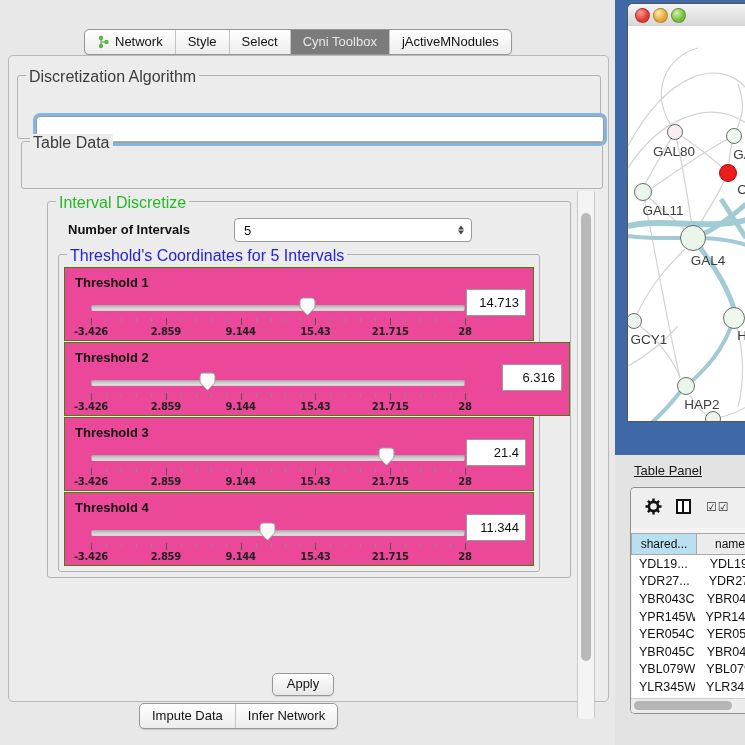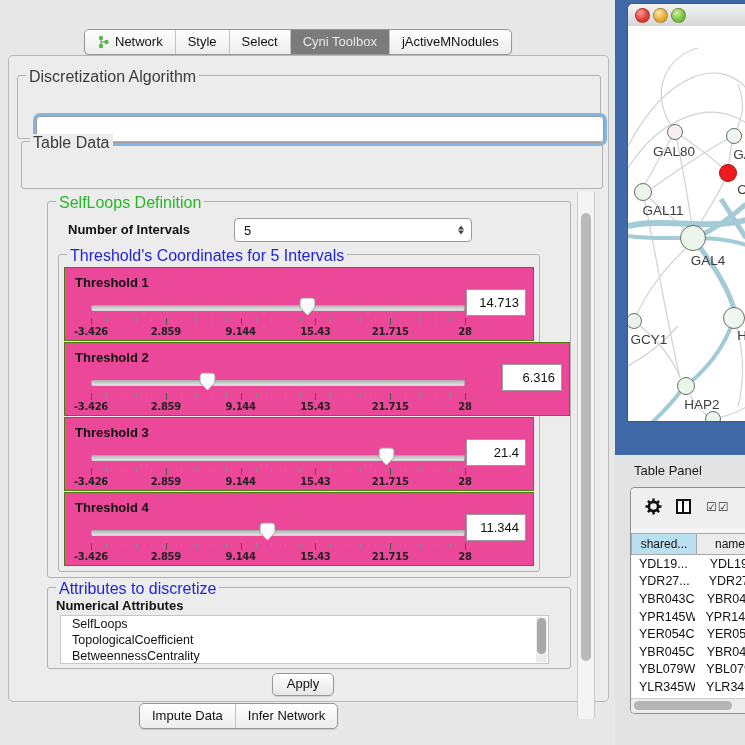--- a/index.html
+++ b/index.html
@@ -103,21 +103,21 @@
                 background:linear-gradient(#f4f4f4,#d6d6d6);border-bottom:1px solid #9f9f9f;}
   .light{position:absolute;top:4px;width:13px;height:13px;border-radius:50%;border:1px solid rgba(0,0,0,.25);}
   #light-red{left:7px;background:radial-gradient(circle at 35% 30%,#ff9a93,#dc3c34 60%);}
   #light-yellow{left:25px;background:radial-gradient(circle at 35% 30%,#ffe9a8,#e5a733 60%);}
   #light-green{left:43px;background:radial-gradient(circle at 35% 30%,#d2f3a1,#77bd3e 60%);}
   #net-canvas{position:absolute;left:0;top:22px;width:118px;height:395px;background:#ffffff;overflow:hidden;}
   .net-node{position:absolute;border-radius:50%;background:#e9f6e9;border:1.5px solid #6b6b6b;box-sizing:border-box;}
   .net-label{position:absolute;transform:translate(-50%,-50%);font-size:13.5px;color:#3d3d3d;white-space:nowrap;}
 
   #table-section{position:absolute;left:615px;top:455px;width:130px;height:290px;background:#e3e3e3;}
-  #tp-title{position:absolute;left:19px;top:8px;font-size:13px;color:#1a1a1a;}
+  #tp-title{position:absolute;left:19px;top:8px;font-size:13px;color:#1a1a1a;text-decoration:underline;}
   #table-window{position:absolute;left:15px;top:32px;width:115px;height:225px;background:#f4f4f4;
                 border:1px solid #8f8f8f;border-right:none;border-radius:5px 0 0 5px;overflow:hidden;}
   #tbl-toolbar{position:absolute;left:0;top:0;right:0;height:40px;background:#efefef;}
   .tool-ic{position:absolute;top:10px;}
   #col-icon{width:15px;height:15px;border:2px solid #111;box-sizing:border-box;background:#fff;}
   #col-icon::after{content:"";position:absolute;left:4px;top:0;bottom:0;width:2px;background:#111;}
   .chk{font-family:"DejaVu Sans",sans-serif;font-size:12px;color:#333;letter-spacing:1px;}
   #tbl-header{position:absolute;left:0;top:45px;right:0;height:22px;display:flex;}
   .hcell{box-sizing:border-box;border:1px solid #a9a9a9;font-size:12px;color:#111;
          display:flex;align-items:center;}
@@ -167,21 +167,21 @@
       <span class="group-title gt-dark">Discretization Algorithm</span>
       <div class="combo" id="algo-combo"></div>
     </div>
 
     <div class="groupbox" id="tdata-group" style="left:12px;top:85px;width:580px;height:46px;">
       <span class="group-title gt-dark">Table Data</span>
     </div>
 
     <div id="viewport">
       <div class="groupbox" id="interval-group">
-        <span class="group-title gt-green">SelfLoops Definition</span>
+        <span class="group-title gt-green">Interval Discretize</span>
         <span id="noi-label">Number of Intervals</span>
         <div class="combo" id="noi-combo">
           <span class="val">5</span>
           <span class="stepper">
               <i class="up"></i>
               <i class="dn"></i>
             </span>
         </div>
 
         <div class="groupbox" id="thresholds-group">
@@ -351,32 +351,20 @@
                 <span class="tick-label" style="left: 100%;">28</span>
                 <div class="handle" style="left: 46.9993%;"><svg width="17" height="19" viewBox="0 0 17 19">
                     <path d="M4 1 H13 Q16 1 16 4 V9 Q16 10.6 15 11.6 L9.6 17.4 Q8.5 18.5 7.4 17.4 L2 11.6 Q1 10.6 1 9 V4 Q1 1 4 1 Z" fill="#fbfbfb" stroke="#9a9a9a" stroke-width="1"></path>
                   </svg></div>
               </div>
             <div class="value-box">11.344</div>
           </div>
         </div>
       </div>
 
-      <div class="groupbox" id="attr-group">
-        <span class="group-title gt-blue">Attributes to discretize</span>
-        <span id="attr-header">Numerical Attributes</span>
-        <div id="attr-list">
-          <div class="attr-item">SelfLoops</div>
-            <div class="attr-item">TopologicalCoefficient</div>
-            <div class="attr-item">BetweennessCentrality</div>
-            <div id="attr-vscroll">
-              <div class="vthumb"></div>
-            </div>
-        </div>
-      </div>
     </div>
 
     <div class="vscroll" id="main-vscroll">
       <div class="vthumb" style="top:22px;height:448px;"></div>
     </div>
 
     <div id="apply-btn">Apply</div>
   </div>
 
   <div id="bottom-tabs" class="seg">

